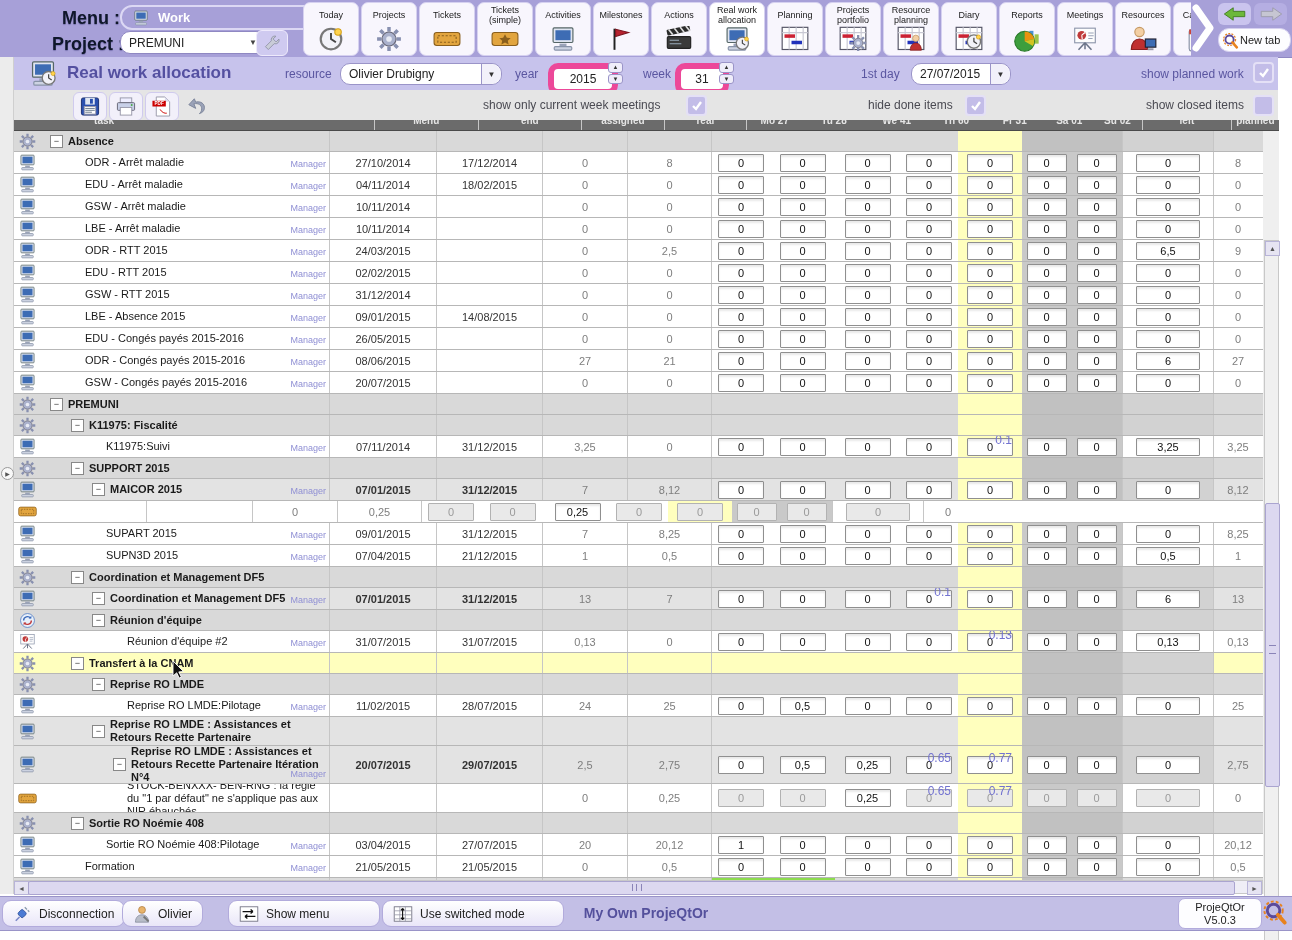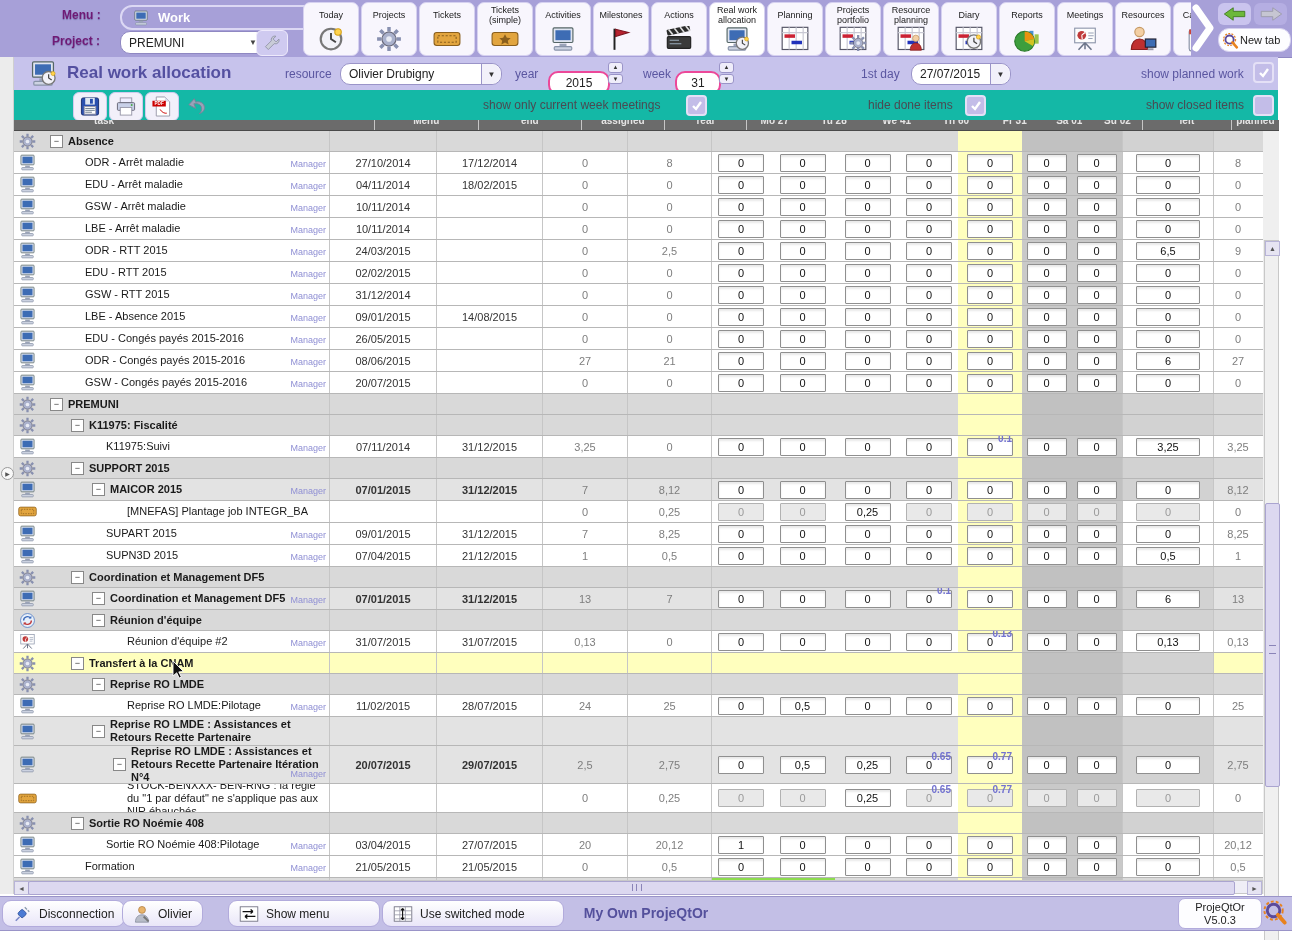--- a/index.html
+++ b/index.html
@@ -2,21 +2,21 @@
 <html><head>
 <meta charset="utf-8">
 <style>
   html,body{margin:0;padding:0;}
   body{width:1292px;height:940px;position:relative;overflow:hidden;background:#ffffff;
        font-family:"Liberation Sans","DejaVu Sans",sans-serif;font-size:11px;color:#222;
        -webkit-font-smoothing:antialiased;}
 
   
   .topbar{position:absolute;left:0;top:0;width:1292px;height:57px;background:#a7a0d8;border-bottom:1px solid #8f88c2;}
-  .menu-label{position:absolute;color:#701a75;font-weight:bold;font-size:12px;text-shadow:0 1px 1px #7a74b0;}
+  .menu-label{position:absolute;color:#0f172a;font-weight:bold;font-size:18px;text-shadow:0 1px 1px #7a74b0;}
   .menu-pill{position:absolute;left:120px;top:5px;width:172px;height:21px;border:2px solid #dcd8f4;border-radius:12px;
              display:flex;align-items:center;gap:8px;padding:0 10px;color:#fff;font-weight:bold;font-size:13px;}
   .proj-select{position:absolute;left:120px;top:31px;width:128px;height:21px;background:#fff;border:1px solid #8f88c2;border-radius:10px;
              display:flex;align-items:center;font-size:12px;color:#222;padding:0 8px;}
   .proj-select .arr{margin-left:auto;font-size:8px;color:#444;}
   .tool-sq{position:absolute;width:30px;height:24px;background:#cfcaf0;border:1px solid #eeeafc;border-radius:6px;
            display:flex;align-items:center;justify-content:center;}
   .tabs{position:absolute;left:303px;top:2px;width:888px;height:55px;overflow:hidden;display:flex;}
   .tab{flex:0 0 54px;margin-right:2px;height:52px;background:#f8f6fd;border:1px solid #d6d1f0;border-radius:7px;
        display:flex;flex-direction:column;align-items:center;cursor:pointer;}
@@ -35,28 +35,28 @@
 
   
   .headerbar{position:absolute;left:13px;top:57px;width:1265px;height:33px;background:#c7c3ec;border-bottom:1px solid #aba5d8;}
   .hb-icon{position:absolute;left:15px;top:3px;}
   .hb-icon svg{width:30px;height:27px;}
   .hb-title{position:absolute;left:54px;top:6px;font-size:17px;font-weight:bold;color:#5450a0;}
   .hb-lbl{position:absolute;top:10px;font-size:12px;color:#5a56a0;}
   .sel{position:absolute;top:6px;height:20px;background:#fff;border:1px solid #9a94c8;border-radius:10px;display:flex;align-items:center;font-size:12px;}
   .sel .txt{padding:0 8px;flex:1;}
   .sel .dbtn{width:19px;height:20px;border-left:1px solid #9a94c8;display:flex;align-items:center;justify-content:center;font-size:8px;color:#333;background:#f2f1fa;border-radius:0 10px 10px 0;}
-  .numfield{position:absolute;top:14px;height:20px;background:#fff;border:2px solid #ec4899;border-radius:10px;display:flex;align-items:center;justify-content:center;font-size:12px;}
+  .numfield{position:absolute;top:6px;height:20px;background:#fff;border:6px solid #ec4899;border-radius:10px;display:flex;align-items:center;justify-content:center;font-size:12px;}
   .spin{position:absolute;top:5px;width:15px;height:22px;display:flex;flex-direction:column;gap:1px;}
   .spin div{flex:1;background:#efedfa;border:1px solid #9a94c8;border-radius:3px;font-size:6px;line-height:8px;text-align:center;color:#333;}
   .cbx{width:17px;height:17px;border-radius:4px;background:#c3bde8;border:2px solid #e4e0f6;display:inline-flex;align-items:center;justify-content:center;}
   .cbx svg{width:12px;height:12px;}
 
   
-  .toolbar2{position:absolute;left:13px;top:90px;width:1265px;height:30px;background:#14b8a6;border-bottom:6px solid #4d7c0f;}
+  .toolbar2{position:absolute;left:13px;top:90px;width:1265px;height:30px;background:#e5e5e5;border-bottom:6px solid #4d7c0f;}
   .tb2-btn{position:absolute;top:2px;width:32px;height:27px;background:#f2f0fa;border:1px solid #d0cbee;border-radius:6px;display:flex;align-items:center;justify-content:center;}
   .tb2-btn svg{width:22px;height:21px;}
   .tb2-lbl{position:absolute;top:8px;font-size:12px;color:#4a4a52;}
 
   
   .tablewrap{position:absolute;left:13px;top:120px;width:1265px;height:774px;background:#efefef;border-left:1px solid #999;}
   .thead{display:flex;height:10px;background:#6b6b6b;overflow:hidden;border-bottom:1px solid #4a4a4a;}
   .thead .hcell{display:flex;align-items:flex-start;justify-content:center;overflow:hidden;}
   .thead .hcell span{font-size:10px;font-weight:bold;color:#e4e4e4;transform:translateY(-5px);white-space:nowrap;}
   .thead .hcell.c-task{justify-content:flex-start;padding-left:55px;}
@@ -90,21 +90,21 @@
   .tlabel{font-size:11px;color:#1a1a1a;line-height:13px;}
   .g .tlabel{font-weight:bold;}
   .colbox{width:11px;height:11px;background:#fff;border:1px solid #888;display:inline-flex;align-items:center;justify-content:center;
           font-size:9px;line-height:9px;color:#333;margin-right:5px;flex:0 0 11px;}
   .mgr{position:absolute;right:3px;bottom:4px;font-size:9px;color:#8f8fd4;}
   .ibox{width:44px;height:16px;background:#fff;border:1px solid #8f8f8f;box-shadow:inset 0 2px 2px rgba(0,0,0,0.09);
         display:flex;align-items:center;justify-content:center;font-size:11px;color:#111;position:relative;border-radius:1px;}
   .c-d5 .ibox,.c-d6 .ibox{width:38px;}
   .c-left .ibox{width:62px;}
   .ibox.dis{background:#e9e9e9;color:#9a9a9a;border-color:#b2b2b2;box-shadow:none;}
-  .sup{position:absolute;top:-6px;right:0px;font-size:10px;color:#7272d0;font-weight:bold;}
+  .sup{position:absolute;top:-6px;right:0px;font-size:12px;color:#7272d0;font-weight:normal;}
   .partial .c-d0,.partial .c-d1{background:#8cdc4e;}
   .partial .c-d4{background:#ffffbe;}
   .partial .c-d5,.partial .c-d6{background:#c1c1c1;}
 
   
   .vscroll{position:absolute;right:0;top:120px;width:15px;height:760px;background:#f0f0f0;border:1px solid #c8c8c8;box-sizing:border-box;}
   .vs-arr{position:absolute;left:0;width:13px;height:13px;background:#e6e4f2;border:1px solid #b8b4d8;font-size:7px;color:#555;
           display:flex;align-items:center;justify-content:center;}
   .vs-thumb{position:absolute;left:0;width:13px;background:#dcd8f0;border:1px solid #aaa4d0;border-radius:2px;}
   .vs-grip{position:absolute;left:3px;top:50%;width:7px;height:7px;border-top:1px solid #8a84b8;border-bottom:1px solid #8a84b8;}
@@ -1284,23 +1284,20 @@
           <span>8,12</span>
         </div>
       </div>
       <div class="trow">
         <div class="cell c-icon">
           <svg viewBox="0 0 26 18">
             <rect x="1" y="3" width="24" height="12" rx="2.5" fill="#e2a53f" stroke="#8a5f1d"></rect>
             <rect x="4.5" y="6" width="17" height="6" fill="none" stroke="#8a5f1d" stroke-width="1" stroke-dasharray="2 1.6"></rect>
           </svg>
         </div>
-        <div class="cell c-task" style="padding-left: 87px;">
-          <span class="tlabel">[MNEFAS] Plantage job INTEGR_BA</span>
-        </div>
         <div class="cell c-start dateb"></div>
         <div class="cell c-end dateb"></div>
         <div class="cell c-asg num">
           <span>0</span>
         </div>
         <div class="cell c-real num">
           <span>0,25</span>
         </div>
         <div class="cell c-d0">
           <div class="ibox dis">0</div>

